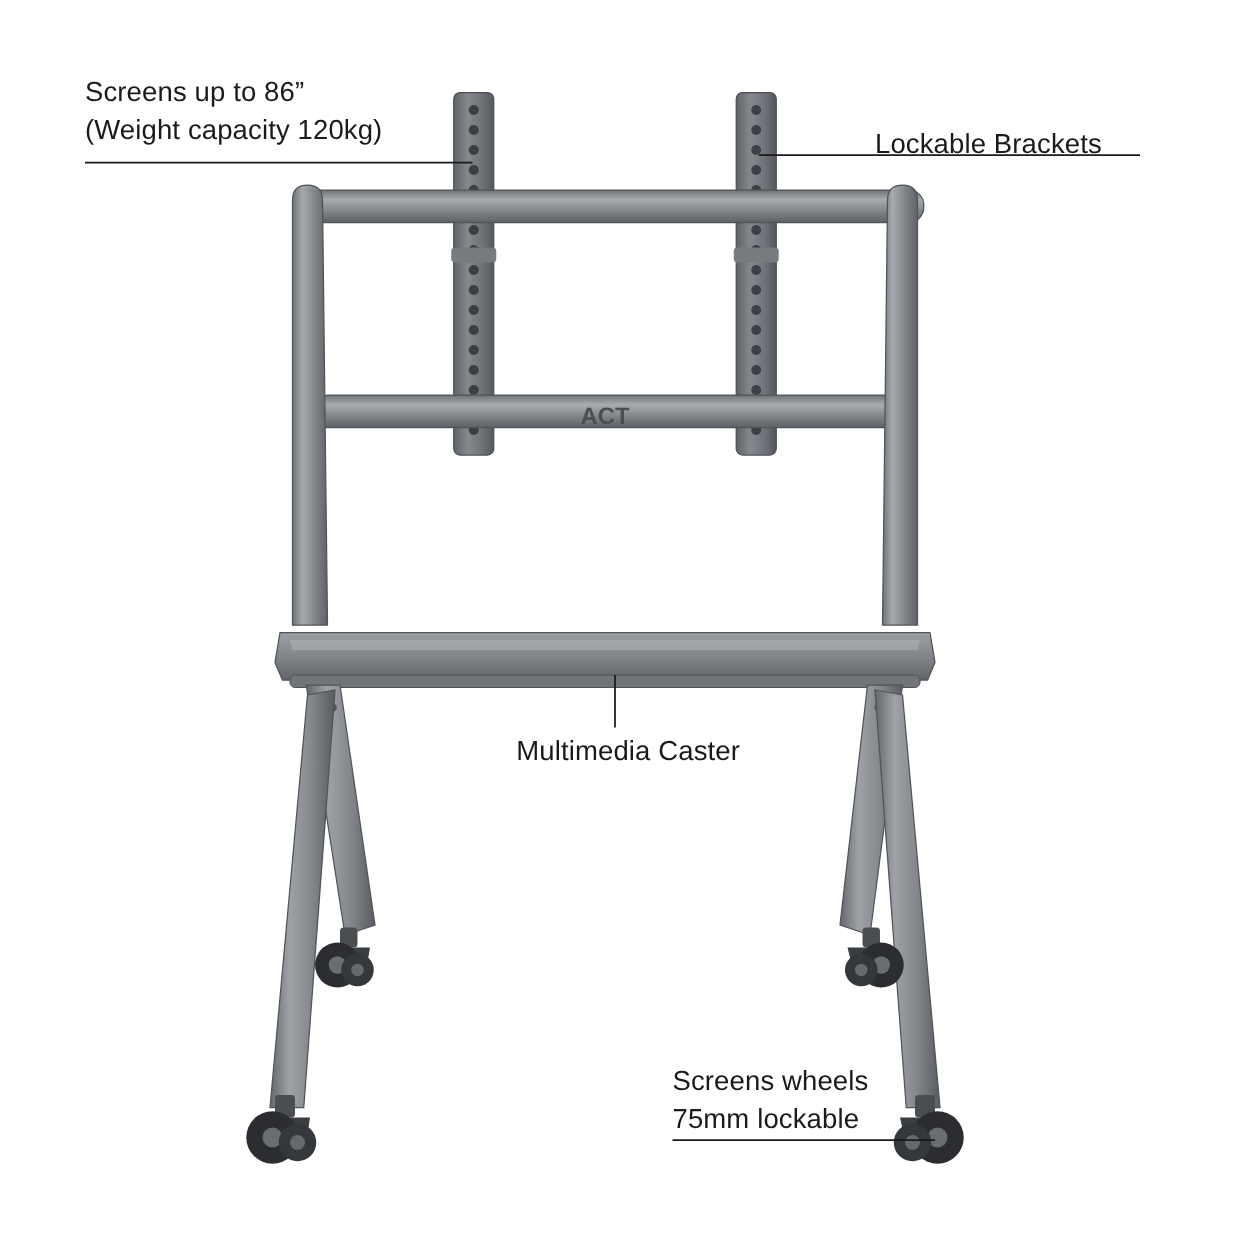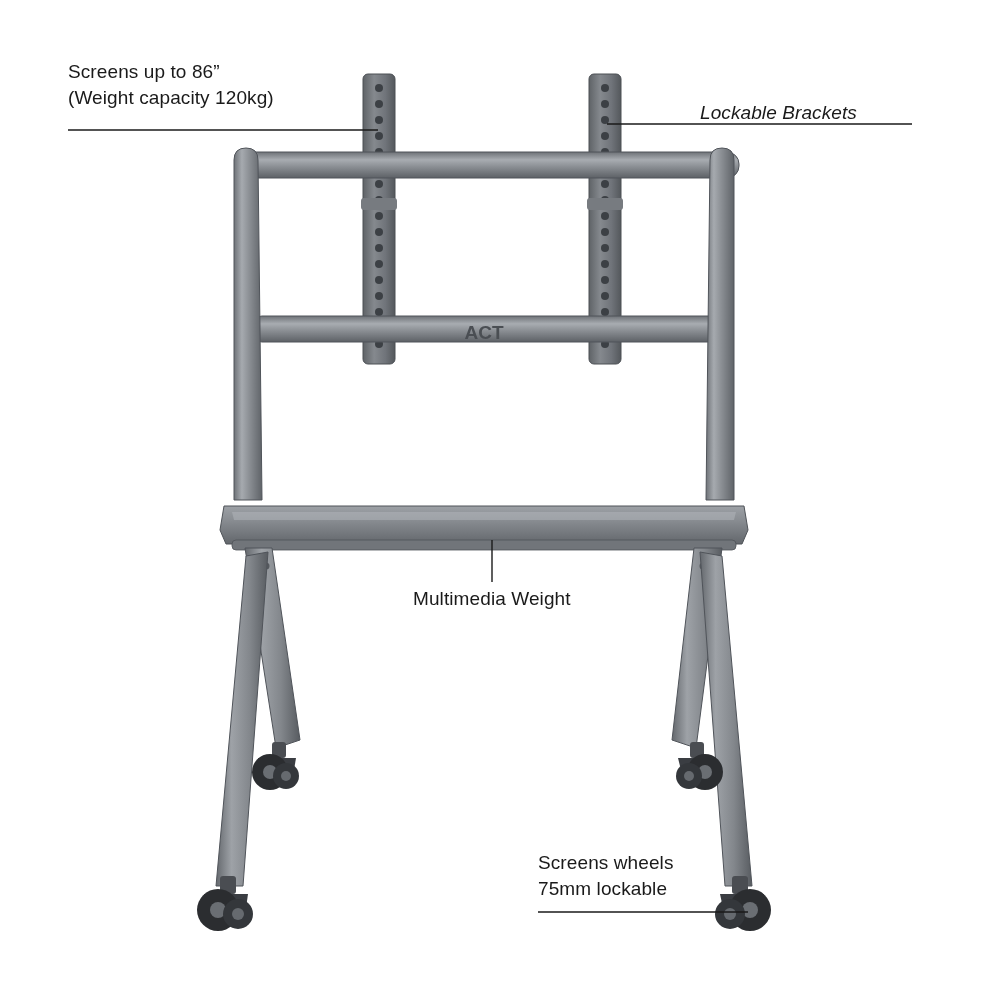--- a/index.html
+++ b/index.html
@@ -20,33 +20,32 @@
   #diagram-svg {
     position: absolute;
     left: 0;
     top: 0;
     width: 1000px;
     height: 1000px;
   }
   .callout {
     position: absolute;
     color: #1a1a1a;
-    font-size: 19px;
+    font-size: 22px;
     line-height: 1.38;
     white-space: pre-line;
     letter-spacing: 0.1px;
   }
   #callout-screens {
     left: 68px;
     top: 59px;
   }
   #callout-brackets {
     left: 700px;
     top: 100px;
-    font-style: italic;
   }
   #callout-shelf {
     left: 413px;
     top: 586px;
   }
   #callout-casters {
     left: 538px;
     top: 850px;
   }
 </style>
@@ -222,18 +221,18 @@
     <g>
       <line x1="538" y1="912" x2="748" y2="912" stroke="#1a1a1a" stroke-width="1.4"></line>
     </g>
   </svg>
 
   <div class="callout" id="callout-screens">Screens up to 86”
 (Weight capacity 120kg)</div>
 
   <div class="callout" id="callout-brackets">Lockable Brackets</div>
 
-  <div class="callout" id="callout-shelf">Multimedia Weight</div>
+  <div class="callout" id="callout-shelf">Multimedia Caster</div>
 
   <div class="callout" id="callout-casters">Screens wheels
 75mm lockable</div>
 
 </div>
 
 </body></html>

